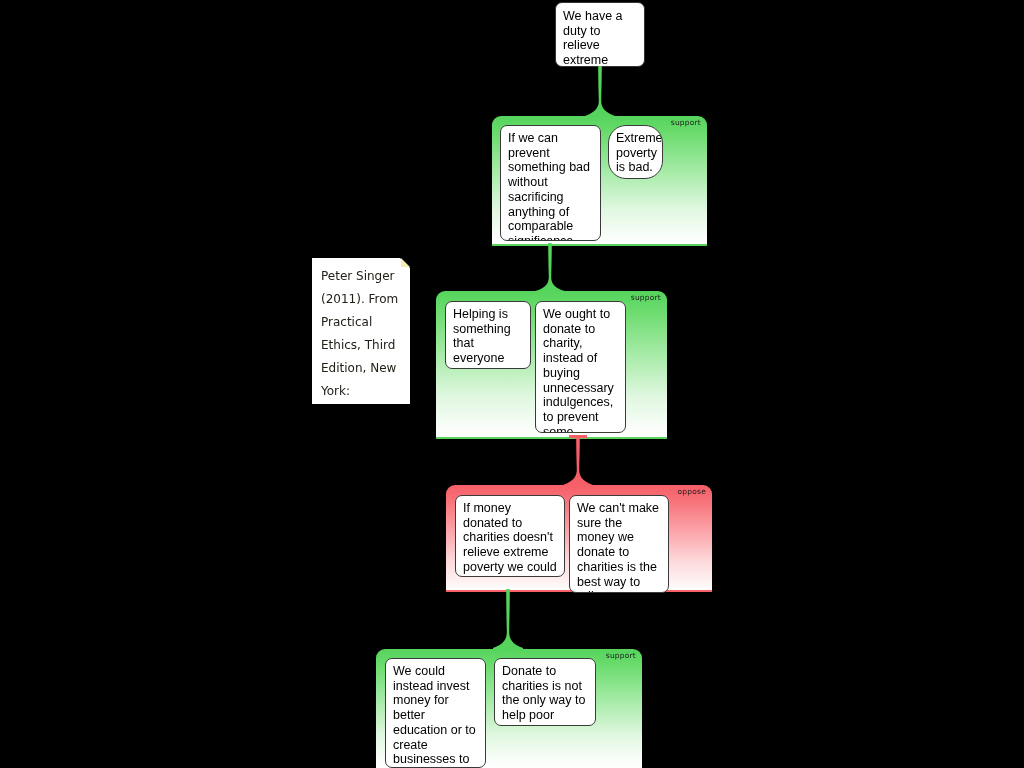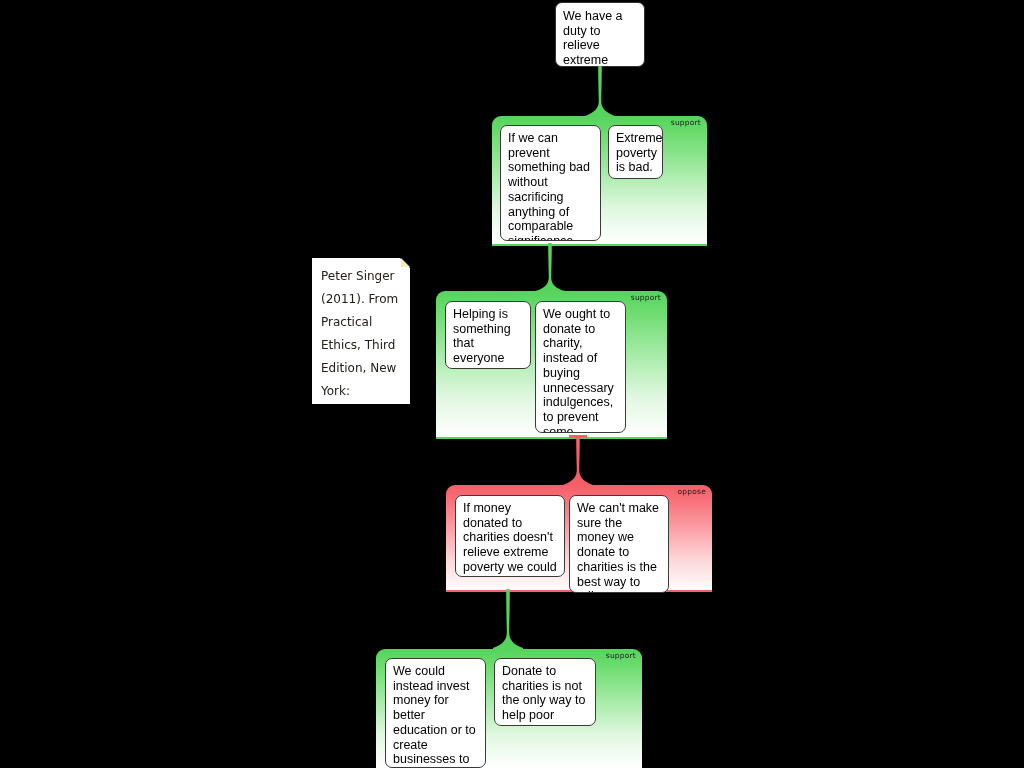--- a/index.html
+++ b/index.html
@@ -125,21 +125,21 @@
     <svg width="30" height="52" viewBox="0 0 30 52">
       <path d="M13.2,0 L16.8,0 C16.8,14 16.4,26 16.2,34 C16.0,41 19,46 30,50 L30,52 L0,52 L0,50 C11,46 14.0,41 13.8,34 C13.6,26 13.2,14 13.2,0 Z" fill="#55d45c"></path>
     </svg>
   </div>
 
   <div class="group support" style="left:492px; top:116px; width:215px; height:130px;">
     <div class="group-label">support</div>
     <div class="reason-box" style="left:8px; top:9px; width:101px; height:116px;">
       <span>If we can prevent something bad without sacrificing anything of comparable significance, we ought to do it.</span>
     </div>
-    <div class="reason-box" style="left:116px; top:9px; width:55px; height:54px;">
+    <div class="reason-box" style="left:116px; top:9px; width:55px; height:54px;border-radius:18px;">
       <span>Extreme poverty is bad.</span>
     </div>
   </div>
 
   <div class="connector" style="left:535px; top:243px; width:30px; height:50px;">
     <svg width="30" height="50" viewBox="0 0 30 50">
       <path d="M13.2,0 L16.8,0 C16.8,13 16.4,25 16.2,33 C16.0,40 19,45 30,48 L30,50 L0,50 L0,48 C11,45 14.0,40 13.8,33 C13.6,25 13.2,13 13.2,0 Z" fill="#55d45c"></path>
     </svg>
   </div>
 

